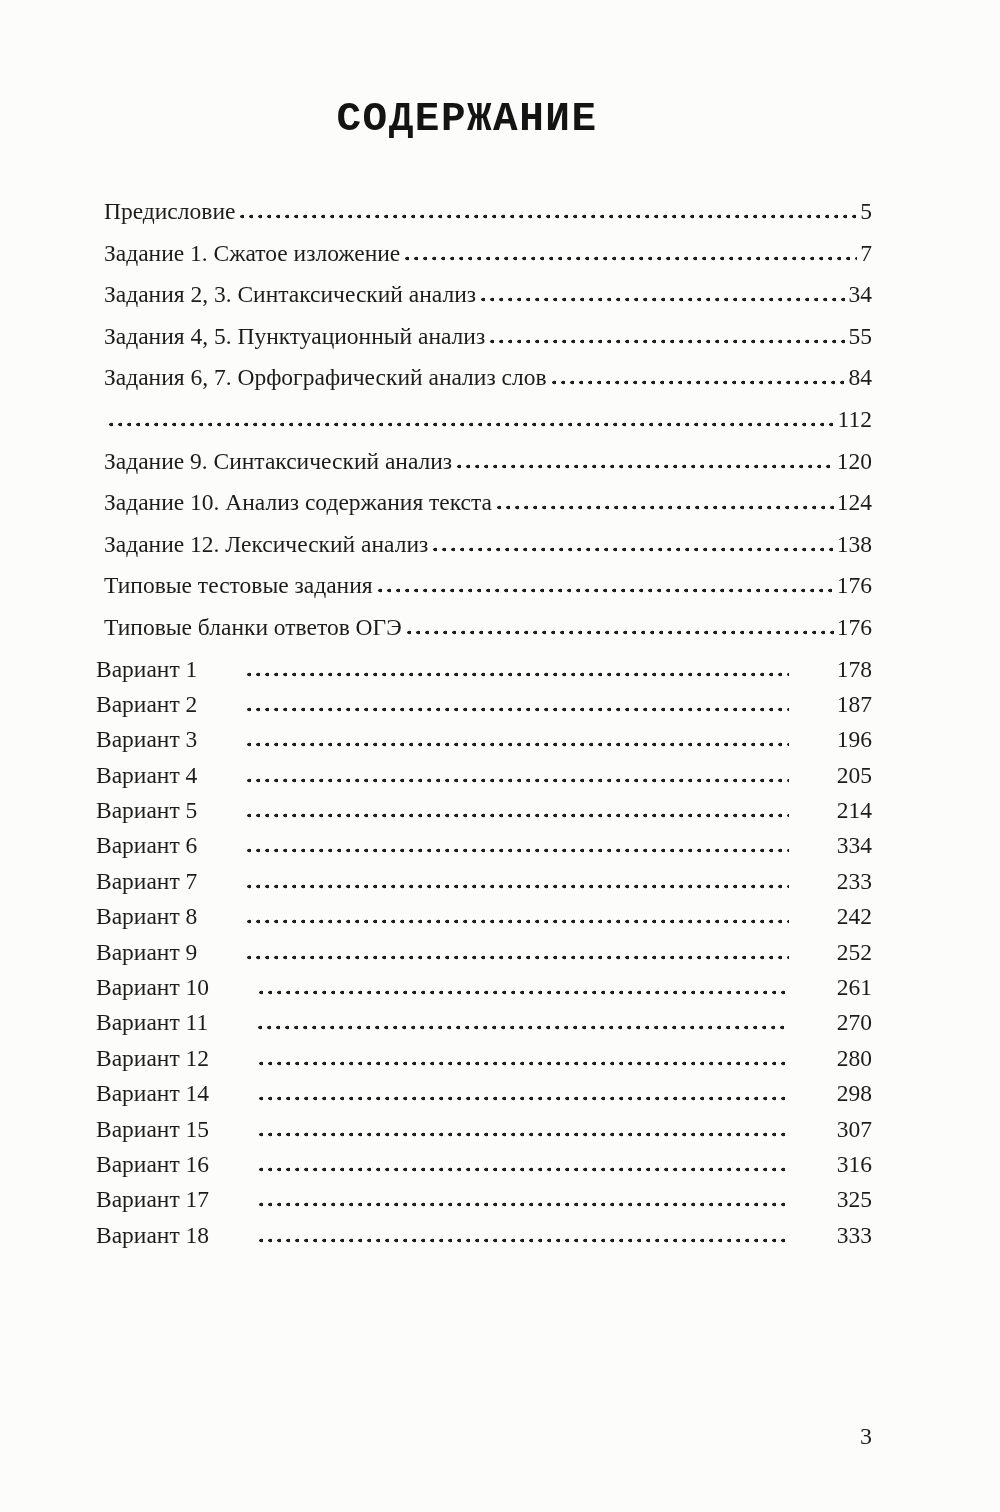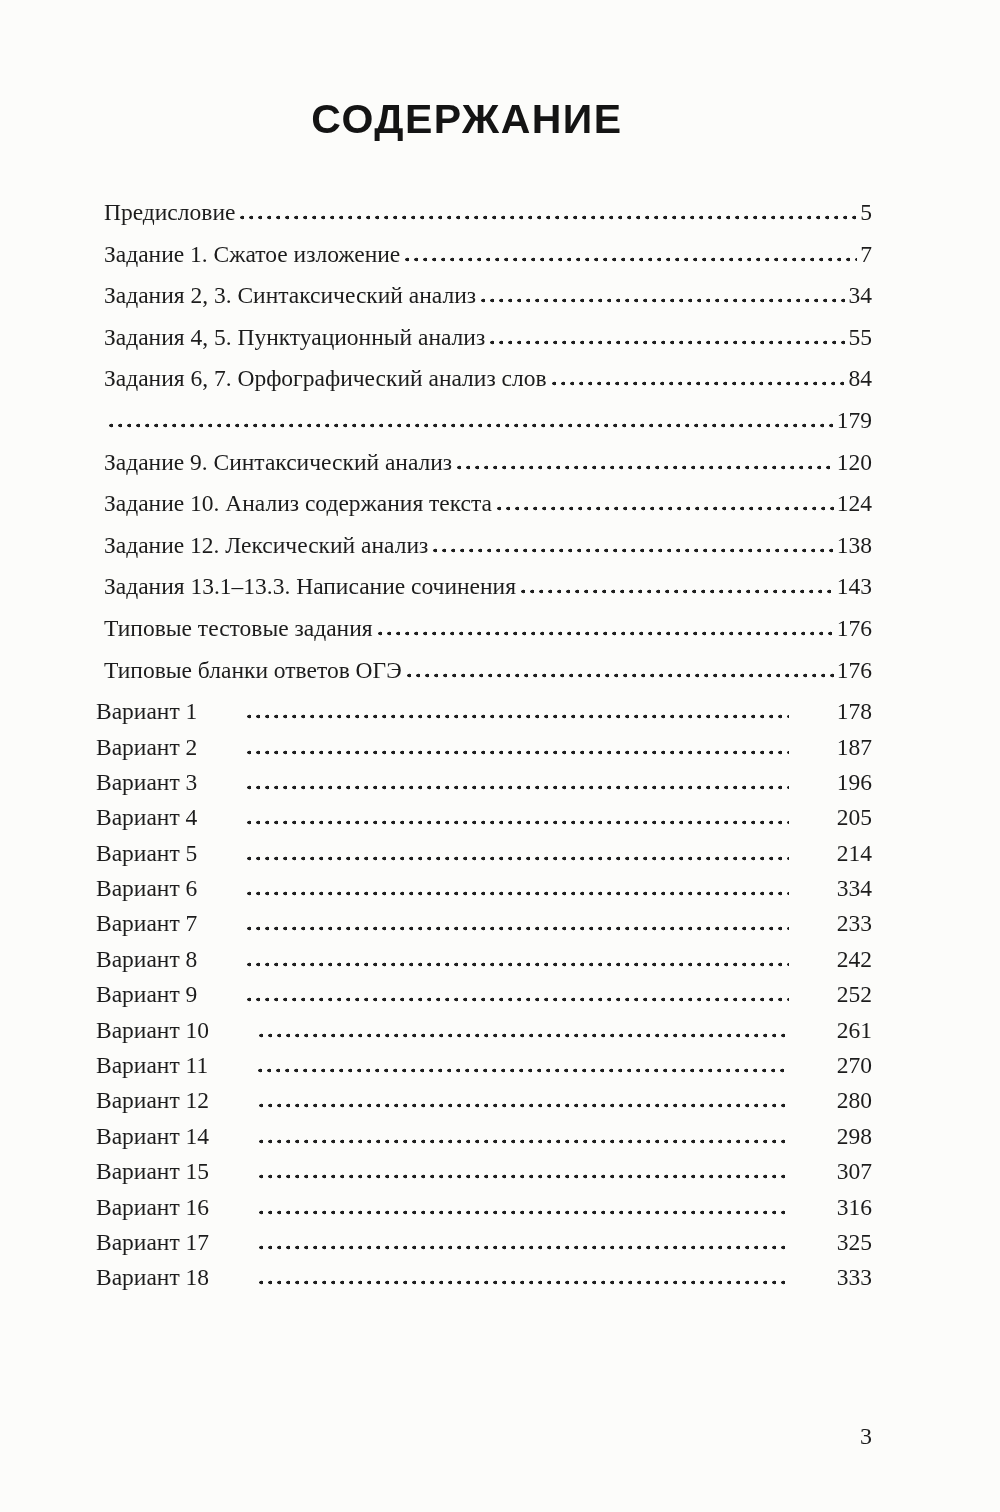--- a/index.html
+++ b/index.html
@@ -13,21 +13,21 @@
     height: 1512px;
     margin: 0 auto;
     background: #fcfcfa;
     color: #1c1c1c;
     font-family: "Liberation Serif", "DejaVu Serif", serif;
     box-sizing: border-box;
     padding: 96px 128px 0 62px;
     overflow: hidden;
   }
   .toc-title {
-    font-family: Liberation Sans, sans-serif;
+    font-family: Liberation Mono, monospace;
     font-weight: 700;
     font-size: 41px;
     letter-spacing: 1.5px;
     text-align: center;
     color: #141414;
     margin: 0 0 56px 0;
   }
   .toc-list {
     width: 100%;
   }
@@ -90,41 +90,36 @@
     <span class="toc-leader"></span>
     <span class="toc-page">55</span>
   </div>
       <div class="toc-row level-0">
     <span class="toc-label">Задания 6, 7. Орфографический анализ слов</span>
     <span class="toc-leader"></span>
     <span class="toc-page">84</span>
   </div>
       <div class="toc-row level-0">
     <span class="toc-leader"></span>
-    <span class="toc-page">179</span>
+    <span class="toc-page">112</span>
   </div>
       <div class="toc-row level-0">
     <span class="toc-label">Задание 9. Синтаксический анализ</span>
     <span class="toc-leader"></span>
     <span class="toc-page">120</span>
   </div>
       <div class="toc-row level-0">
     <span class="toc-label">Задание 10. Анализ содержания текста</span>
     <span class="toc-leader"></span>
     <span class="toc-page">124</span>
   </div>
       <div class="toc-row level-0">
     <span class="toc-label">Задание 12. Лексический анализ</span>
     <span class="toc-leader"></span>
     <span class="toc-page">138</span>
-  </div>
-      <div class="toc-row level-0">
-    <span class="toc-label">Задания 13.1–13.3. Написание сочинения</span>
-    <span class="toc-leader"></span>
-    <span class="toc-page">143</span>
   </div>
       <div class="toc-row level-0">
     <span class="toc-label">Типовые тестовые задания</span>
     <span class="toc-leader"></span>
     <span class="toc-page">176</span>
   </div>
       <div class="toc-row level-0">
     <span class="toc-label">Типовые бланки ответов ОГЭ</span>
     <span class="toc-leader"></span>
     <span class="toc-page">176</span>

